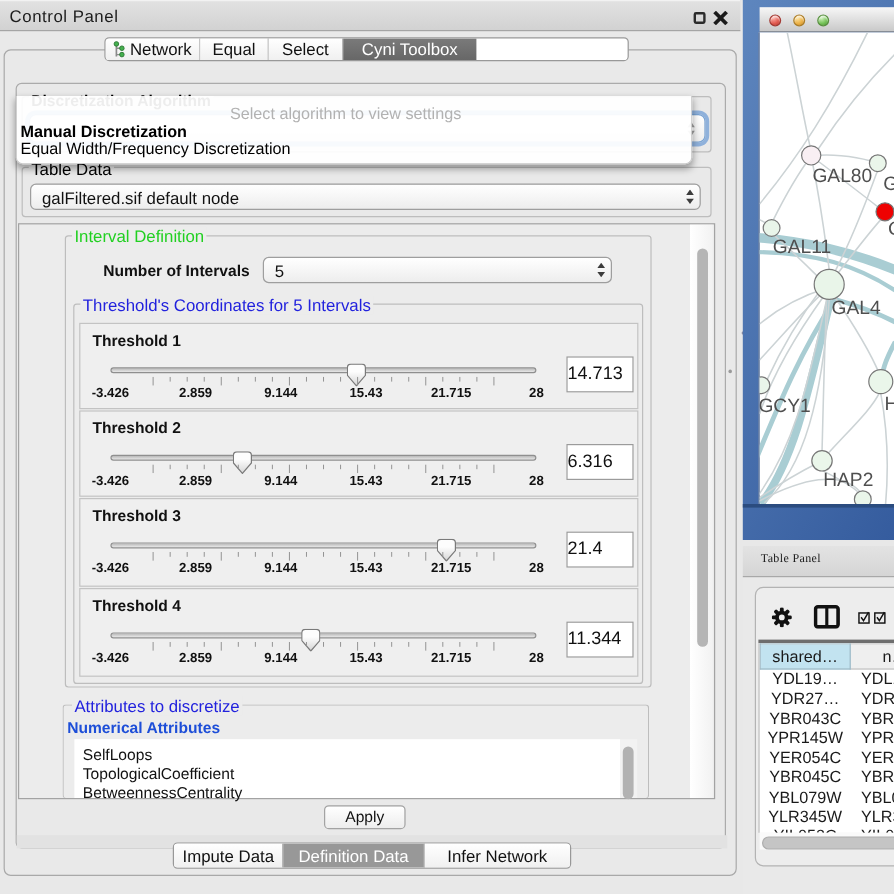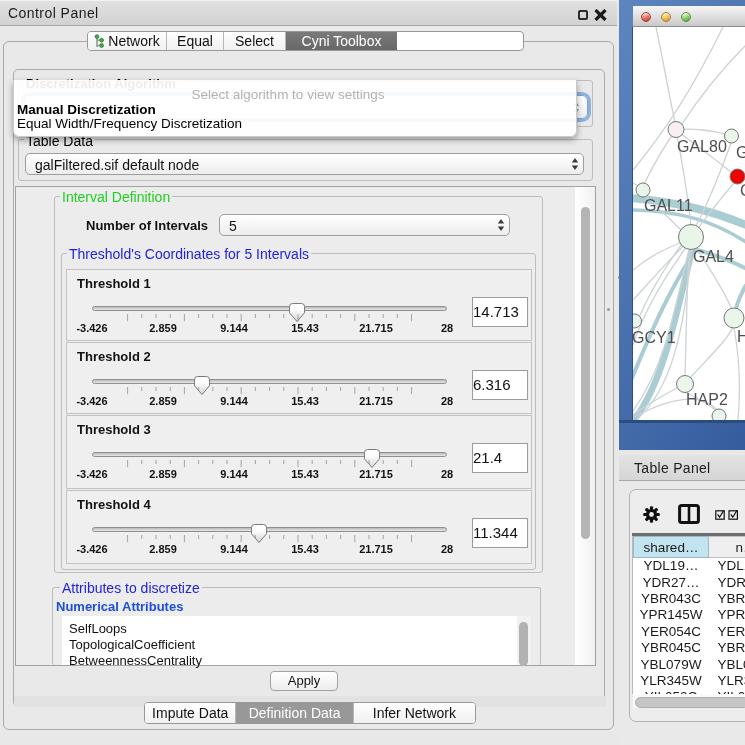--- a/index.html
+++ b/index.html
@@ -76,21 +76,21 @@
 
 #netwin { left:619px; top:0; width:126px; height:450px;
   background:linear-gradient(120deg,#5e86be,#355c9e); }
 #mactitle { left:633px; top:6px; width:112px; height:21px;
   background:linear-gradient(#f7f7f7,#c9c9c9); border-bottom:1px solid #8e8e8e; }
 .light { position:absolute; top:5.5px; width:10px; height:10px; border-radius:50%; box-shadow:inset 0 1.5px 1.5px rgba(255,255,255,0.75); }
 #canvas { left:632px; top:27px; width:113px; height:393px; background:#fff; border-left:1px solid #2e4f84; }
 
 #tp-title { left:619px; top:455px; width:126px; height:26px;
   background:linear-gradient(#e3e3e3,#d5d5d5); border-bottom:1px solid #a8a8a8; }
-#tp-title .t { position:absolute; left:15px; top:5px; font-size:14px; letter-spacing:0.3px; color:#1c1c1c; }
+#tp-title .t { position:absolute; left:15px; top:5px; font-size:10px; letter-spacing:0.3px; color:#1c1c1c;font-family:Liberation Serif, serif; }
 #tp-body { left:619px; top:482px; width:126px; height:263px; background:#e9e9e9; }
 #tp-panel { left:629px; top:489px; width:130px; height:233px; border:1px solid #b3b3b3;
   border-radius:7px; background:#ededed; }
 
 table#tbl { width:150px; border-collapse:collapse; font-size:13.5px; color:#1a1a1a; table-layout:fixed; }
 #tbl th { font-weight:normal; height:21px; border:1px solid #9db9c5; background:#c2e3f0; }
 #tbl th.c2 { background:#efefef; border:1px solid #c2c2c2; }
 #tbl td { height:16.4px; text-align:center; white-space:nowrap; overflow:hidden; }
 #tbl td.r { text-align:left; padding-left:9px; }
 </style>

